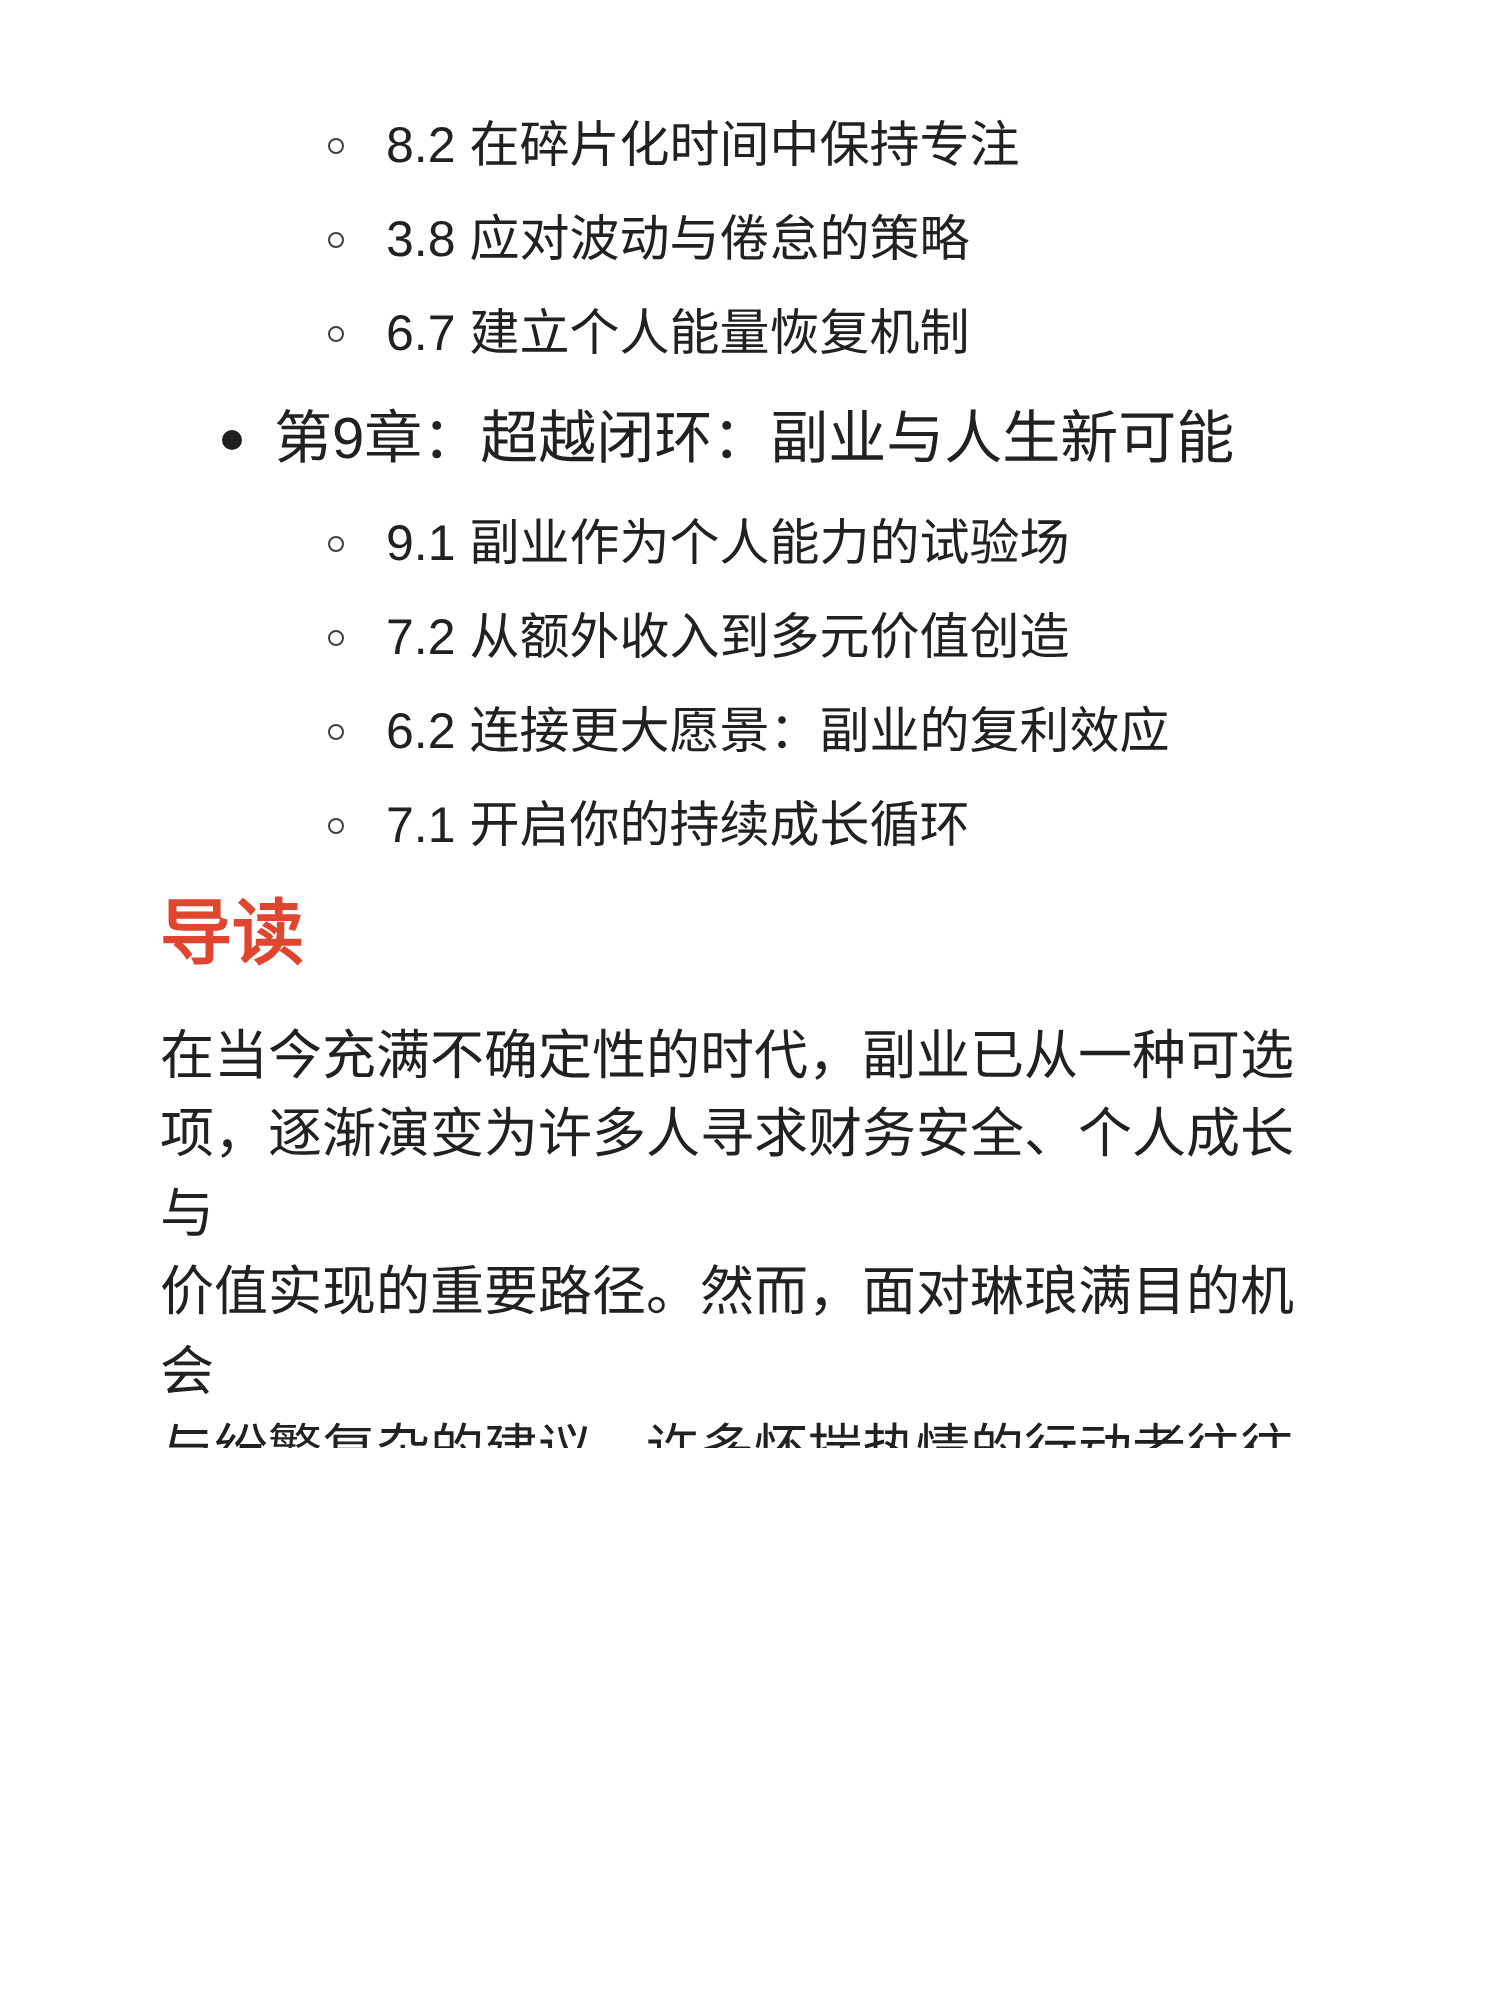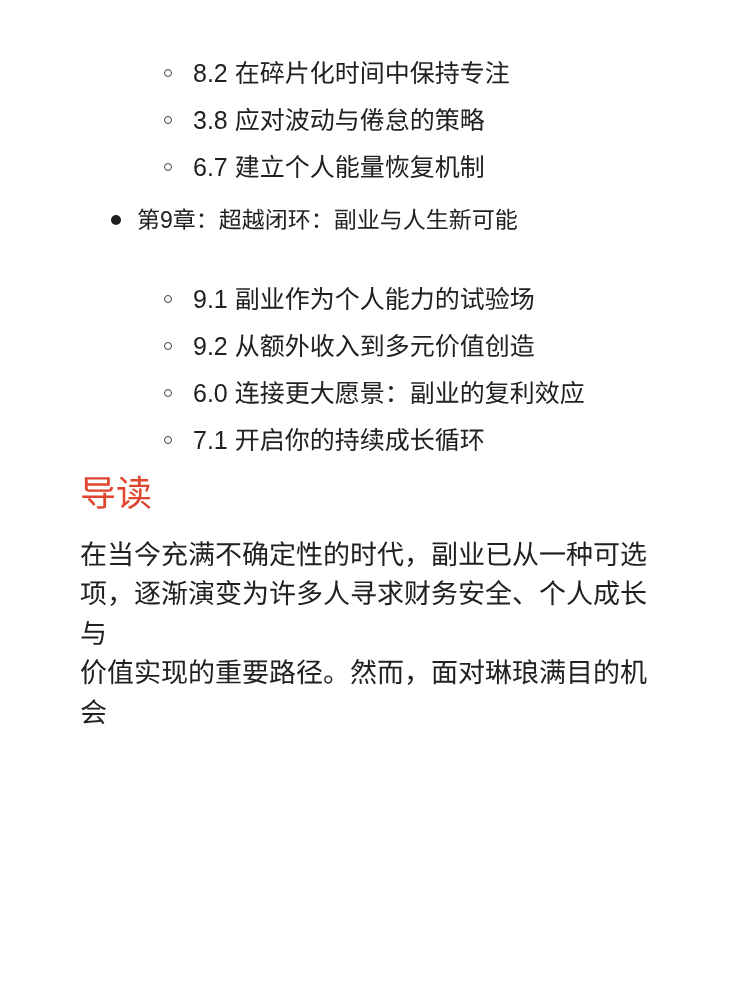--- a/index.html
+++ b/index.html
@@ -16,59 +16,59 @@
     font-family: "Liberation Sans", "DejaVu Sans", sans-serif;
     color: #212121;
     -webkit-font-smoothing: antialiased;
   }
   .toc { padding-top: 59px; }
   ul.toc-sub {
     list-style: none;
     margin: 0;
     padding: 0;
   }
-  ul.toc-sub.second { margin-top: 51px; }
+  ul.toc-sub.second { margin-top: 24px; }
   li.toc-sub-item {
     position: relative;
     font-size: 25px;
     line-height: 28px;
     margin-bottom: 19px;
     padding-left: 193px;
   }
   .bullet-circle {
     position: absolute;
     left: 164px;
     top: 10px;
     width: 6px;
     height: 6px;
     border: 1.5px solid #3f3f3f;
     border-radius: 50%;
     background: transparent;
   }
   .toc-chapter {
     position: relative;
-    font-size: 23px;
+    font-size: 29px;
     line-height: 28px;
     margin-top: 25px;
     padding-left: 137px;
   }
   .bullet-dot {
     position: absolute;
     left: 111px;
     top: 9px;
     width: 10px;
     height: 10px;
     background: #1f1f1f;
     border-radius: 50%;
   }
   .section-heading {
     margin: 21px 0 0 80px;
     font-size: 36px;
     line-height: 37px;
-    font-weight: normal;
+    font-weight: bold;
     color: #e0462f;
   }
   .intro-paragraph {
     margin: 24px 85px 0 80px;
     font-size: 27px;
     line-height: 39.4px;
     white-space: pre-line;
     color: #212121;
   }
   .page-footer {
@@ -110,25 +110,25 @@
       <span>第9章：超越闭环：副业与人生新可能</span>
     </div>
 
     <ul class="toc-sub second">
       <li class="toc-sub-item">
         <span class="bullet-circle"></span>
         <span>9.1 副业作为个人能力的试验场</span>
       </li>
       <li class="toc-sub-item">
         <span class="bullet-circle"></span>
-        <span>9.2 从额外收入到多元价值创造</span>
+        <span>7.2 从额外收入到多元价值创造</span>
       </li>
       <li class="toc-sub-item">
         <span class="bullet-circle"></span>
-        <span>6.0 连接更大愿景：副业的复利效应</span>
+        <span>6.2 连接更大愿景：副业的复利效应</span>
       </li>
       <li class="toc-sub-item">
         <span class="bullet-circle"></span>
         <span>7.1 开启你的持续成长循环</span>
       </li>
     </ul>
 
   </div>
 
   <h2 class="section-heading">导读</h2>

